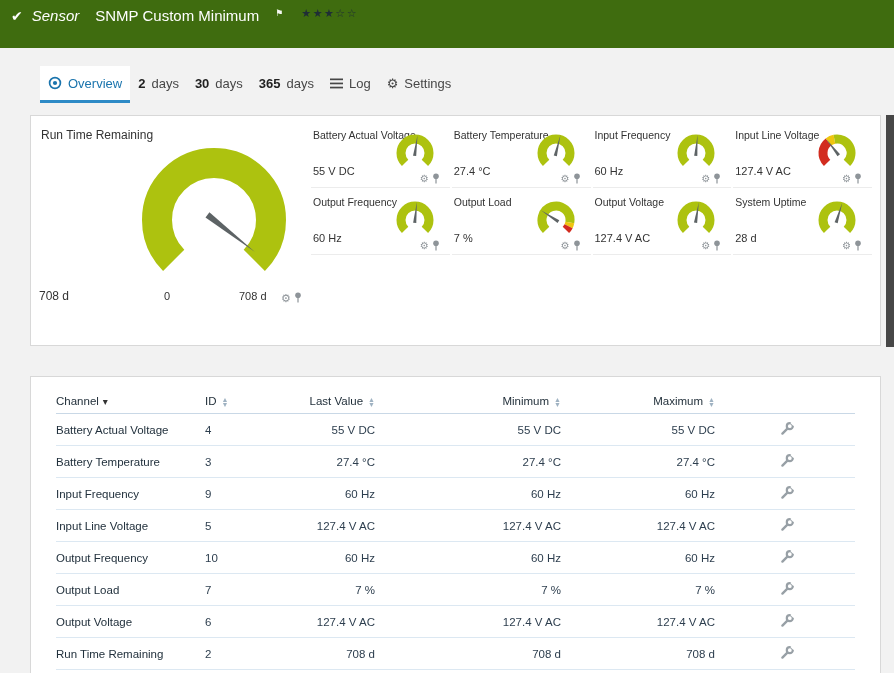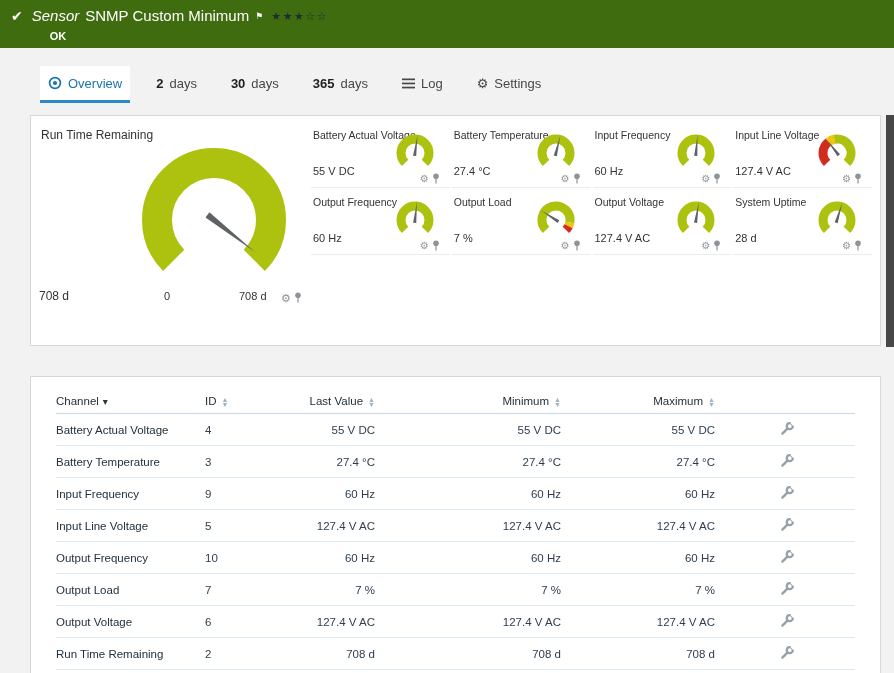--- a/index.html
+++ b/index.html
@@ -6,27 +6,27 @@
   *{margin:0;padding:0;box-sizing:border-box;}
   html,body{width:894px;height:673px;}
   body{
     position:relative; overflow:hidden;
     font-family:"Liberation Sans", sans-serif;
     background:#f2f2f2; color:#333;
   }
   
   .topbar{height:48px;background:var(--header-bg);display:flex;align-items:flex-start;padding:7px 10px 0 10px;color:#fff;}
   .check{font-size:14px;line-height:16px;margin:1px 9px 0 1px;}
-  .title-row{display:flex;align-items:center;gap:6px;font-size:15px;line-height:17px;}
+  .title-row{display:flex;align-items:flex-start;gap:16px;font-size:15px;line-height:17px;}
   .kind{font-style:italic;}
   .flag{font-size:9px;line-height:10px;margin-top:1px;opacity:.95;cursor:pointer;}
   .stars{font-size:11px;line-height:12px;letter-spacing:1.5px;color:#1f2d36;margin-left:2px;cursor:pointer;}
   .status{font-size:11px;font-weight:bold;margin:6px 0 0 18px;}
   
-  .tabbar{display:flex;align-items:stretch;gap:18px;height:37px;margin-top:18px;padding-left:40px;}
+  .tabbar{display:flex;align-items:stretch;gap:0;height:37px;margin-top:18px;padding-left:40px;}
   .tab{display:flex;align-items:center;gap:6px;padding:0 8px;font-size:13px;color:#474747;border-bottom:3px solid transparent;cursor:pointer;white-space:nowrap;}
   .tab-ic{display:inline-flex;align-items:center;}
   .tab.active{background:#fff;color:var(--accent);border-bottom-color:#2d8ac6;}
   .tab-num{font-weight:bold;color:#222;}
   
   .panel{position:absolute;left:30px;width:851px;background:#fff;border:1px solid #d8d8d8;}
   .gauges-panel{top:115px;height:231px;}
   
   .big-gauge{position:absolute;left:0;top:0;width:282px;height:100%;}
   .bg-title{position:absolute;left:10px;top:12px;font-size:12px;color:#333;}
@@ -66,21 +66,20 @@
 
 <header class="topbar">
   <span class="check">✔</span>
   <div class="title-block">
     <div class="title-row">
       <span class="kind">Sensor</span>
       <span class="title">SNMP Custom Minimum</span>
       <span class="flag">⚑</span>
       <span class="stars">★★★☆☆</span>
     </div>
-    <div class="status">OK</div>
   </div>
 </header>
 
 <nav class="tabbar">
     <div class="tab active">
       <span class="tab-ic">
         <svg width="14" height="14" viewBox="0 0 14 14">
           <circle cx="7" cy="7" r="5.4" fill="none" stroke="currentColor" stroke-width="1.7"></circle>
           <circle cx="7" cy="7" r="2.1" fill="currentColor"></circle>
         </svg>

